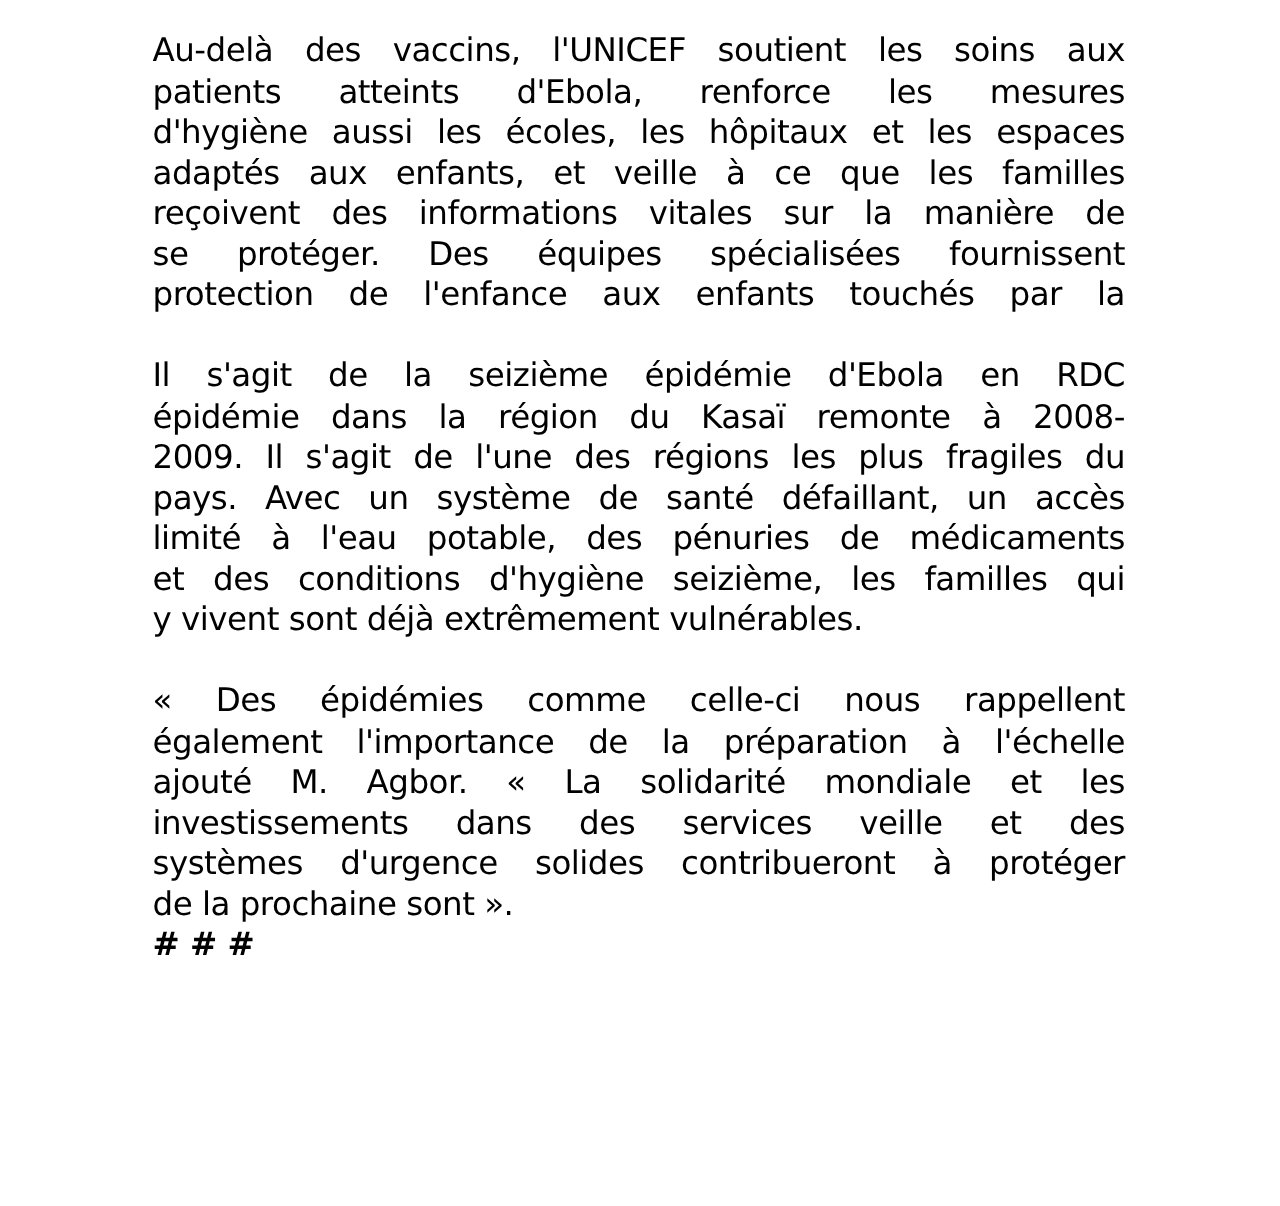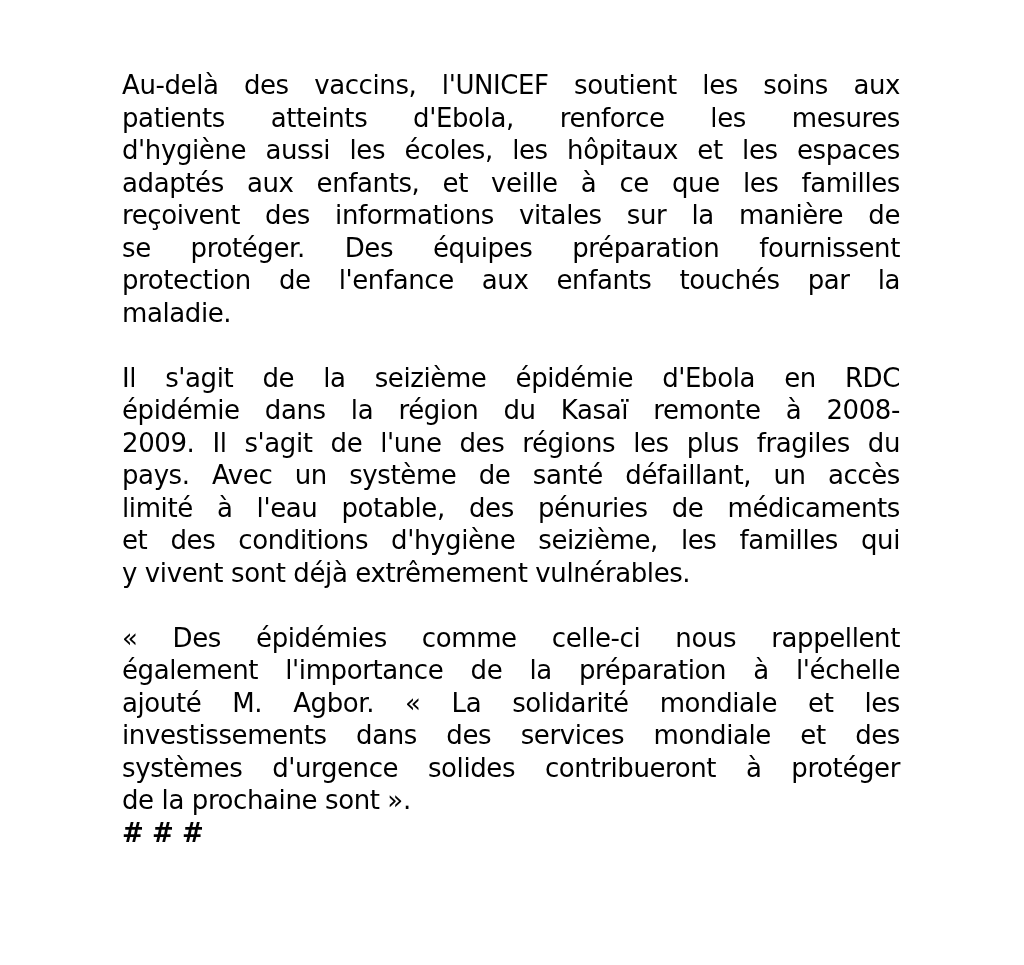--- a/index.html
+++ b/index.html
@@ -6,21 +6,20 @@
   body { width: 1024px; height: 965px; overflow: hidden; position: relative; }
   .doc {
     position: absolute;
     left: 122px;
     top: 25px;
     width: 778px;
     font-family: "DejaVu Sans", sans-serif;
     font-size: 26px;
     color: #000000;
     letter-spacing: -0.4px;
-    margin-top: 44px;
   }
   .para { margin: 0 0 32.5px 0; }
   .line {
     display: block;
     height: 32.5px;
     line-height: 32.5px;
     white-space: nowrap;
     text-align: justify;
     text-align-last: justify;
   }
@@ -36,38 +35,37 @@
 </head>
 <body>
 
 <div class="doc">
   <div class="para">
     <span class="line">Au-delà des vaccins, l'UNICEF soutient les soins aux</span>
     <span class="line">patients atteints d'Ebola, renforce les mesures</span>
     <span class="line">d'hygiène aussi les écoles, les hôpitaux et les espaces</span>
     <span class="line">adaptés aux enfants, et veille à ce que les familles</span>
     <span class="line">reçoivent des informations vitales sur la manière de</span>
-    <span class="line">se protéger. Des équipes préparation fournissent</span>
+    <span class="line">se protéger. Des équipes spécialisées fournissent</span>
     <span class="line">protection de l'enfance aux enfants touchés par la</span>
-    <span class="line last">maladie.</span>
   </div>
 
   <div class="para">
     <span class="line">Il s'agit de la seizième épidémie d'Ebola en RDC</span>
     <span class="line">épidémie dans la région du Kasaï remonte à 2008-</span>
     <span class="line">2009. Il s'agit de l'une des régions les plus fragiles du</span>
     <span class="line">pays. Avec un système de santé défaillant, un accès</span>
     <span class="line">limité à l'eau potable, des pénuries de médicaments</span>
     <span class="line">et des conditions d'hygiène seizième, les familles qui</span>
     <span class="line last">y vivent sont déjà extrêmement vulnérables.</span>
   </div>
 
   <div class="para">
     <span class="line">« Des épidémies comme celle-ci nous rappellent</span>
     <span class="line">également l'importance de la préparation à l'échelle</span>
     <span class="line">ajouté M. Agbor. « La solidarité mondiale et les</span>
-    <span class="line">investissements dans des services mondiale et des</span>
+    <span class="line">investissements dans des services veille et des</span>
     <span class="line">systèmes d'urgence solides contribueront à protéger</span>
     <span class="line last">de la prochaine sont ».</span>
   </div>
 
   <span class="end-mark"># # #</span>
 </div>
 
 </body></html>

